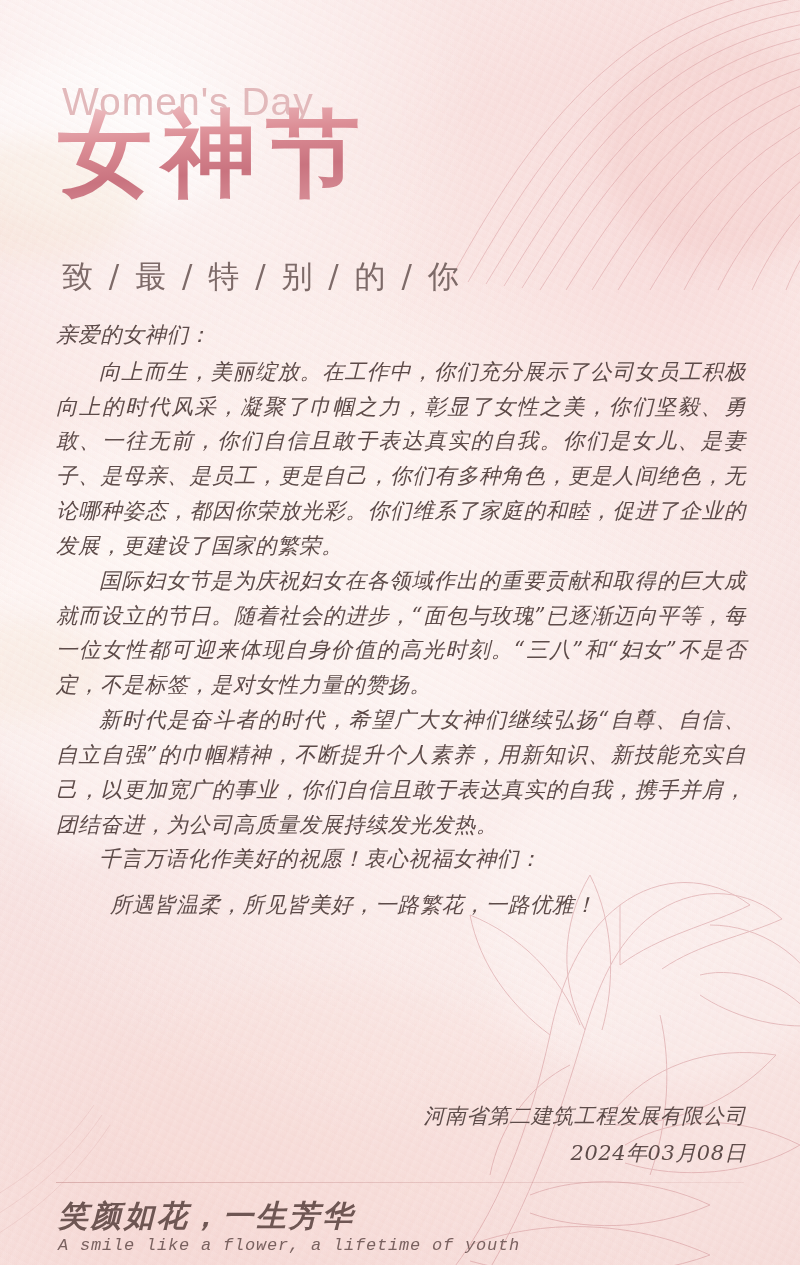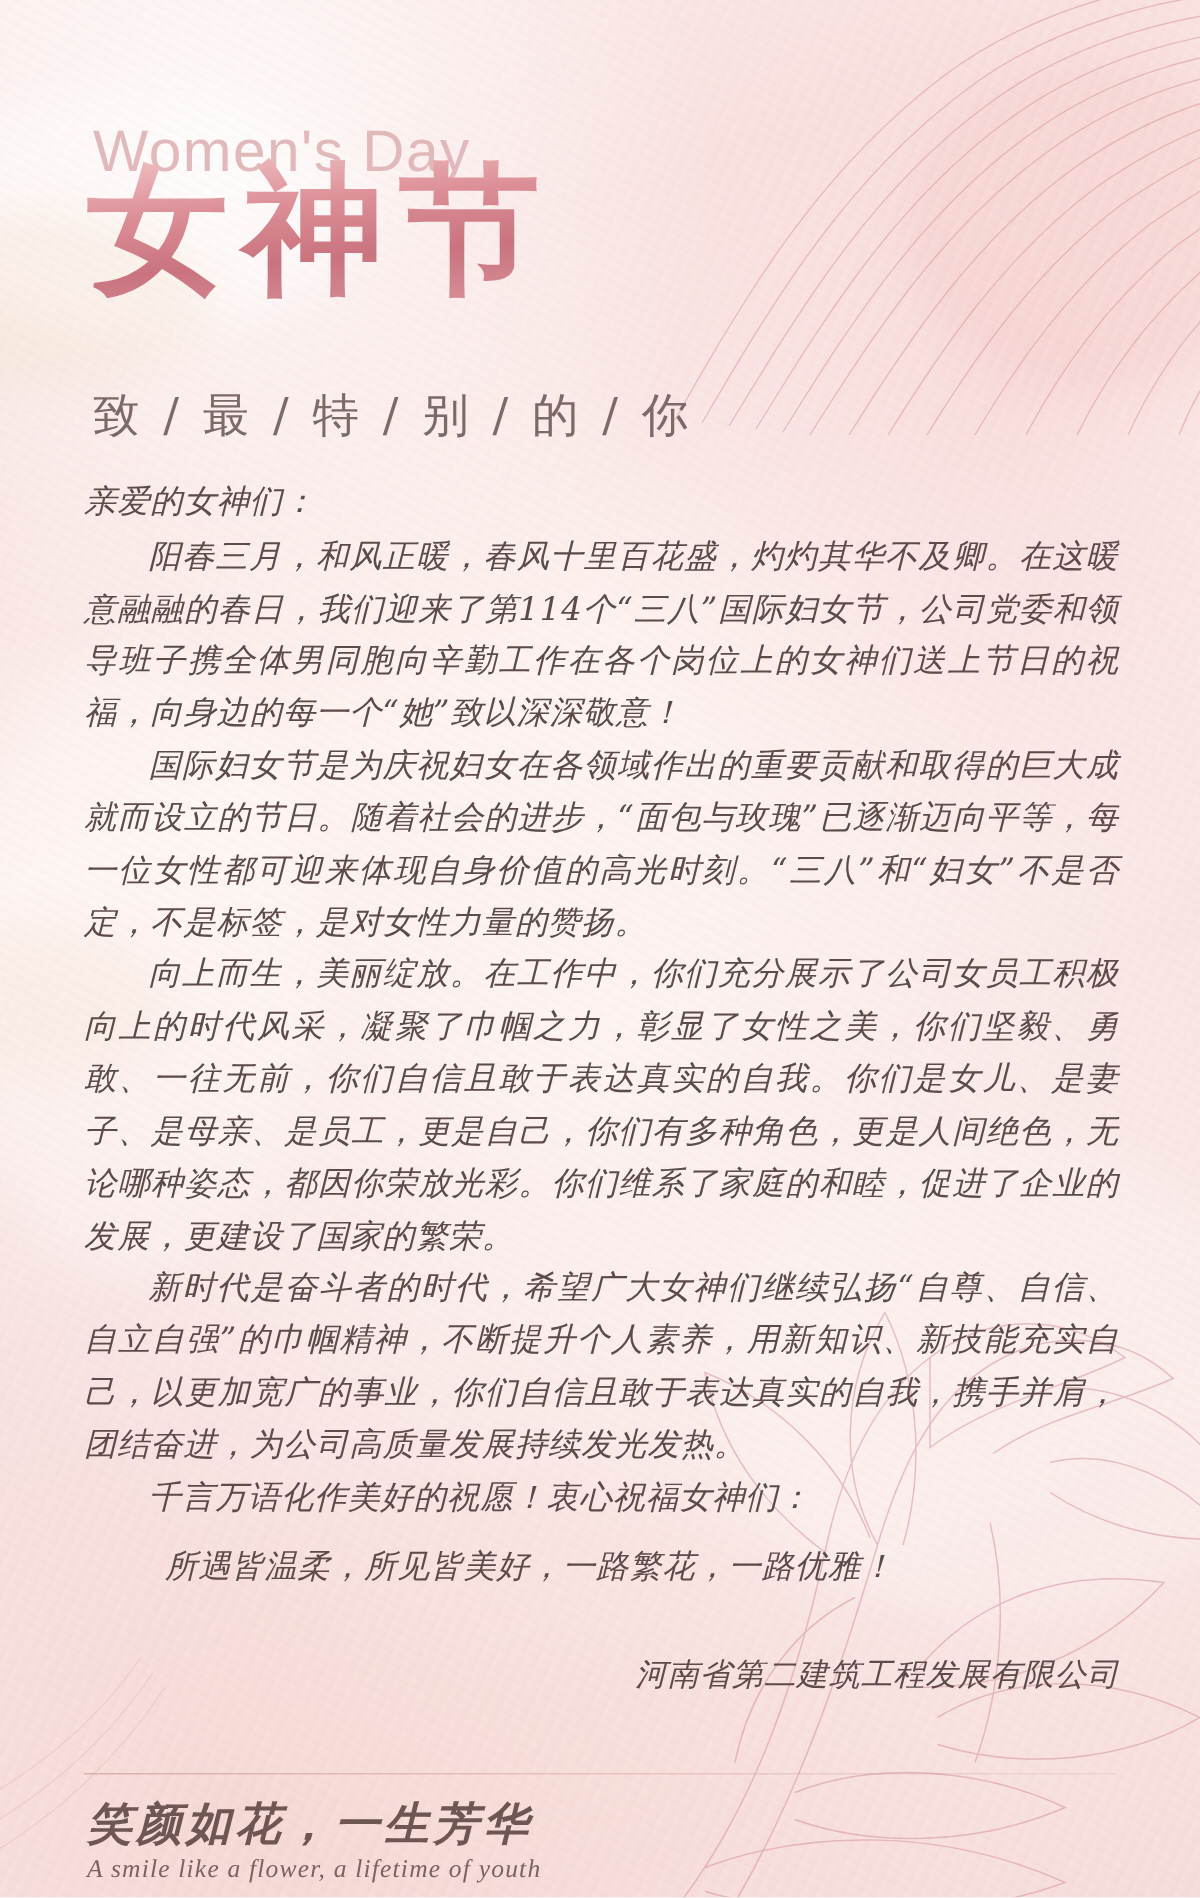--- a/index.html
+++ b/index.html
@@ -158,21 +158,21 @@
     font-size: 30px;
     letter-spacing: 3px;
     color: #6e5653;
     font-style: italic;
     font-weight: 600;
   }
   .footer-en {
     position: absolute;
     left: 58px;
     top: 1236px;
-    font-family: Liberation Serif, serif;
+    font-family: Liberation Mono, monospace;
     font-style: italic;
     font-size: 17px;
     letter-spacing: 0.8px;
     color: #7a6260;
   }
 </style>
 </head>
 <body>
 
 <div id="poster">
@@ -234,29 +234,29 @@
     </g>
   </svg>
 
   <div class="content">
     <div class="eyebrow">Women's Day</div>
     <div class="big-title">女神节</div>
     <div class="subtitle">致 / 最 / 特 / 别 / 的 / 你</div>
 
     <div class="letter">
       <div class="salutation">亲爱的女神们：</div>
-      <p class="para">阳春三月，和风正暖，春风十里百花盛，灼灼其华不及卿。在这暖意融融的春日，我们迎来了第114个“三八”国际妇女节，公司党委和领导班子携全体男同胞向辛勤工作在各个岗位上的女神们送上节日的祝福，向身边的每一个“她”致以深深敬意！</p>
+      <p class="para">向上而生，美丽绽放。在工作中，你们充分展示了公司女员工积极向上的时代风采，凝聚了巾帼之力，彰显了女性之美，你们坚毅、勇敢、一往无前，你们自信且敢于表达真实的自我。你们是女儿、是妻子、是母亲、是员工，更是自己，你们有多种角色，更是人间绝色，无论哪种姿态，都因你荣放光彩。你们维系了家庭的和睦，促进了企业的发展，更建设了国家的繁荣。</p>
       <p class="para">国际妇女节是为庆祝妇女在各领域作出的重要贡献和取得的巨大成就而设立的节日。随着社会的进步，“面包与玫瑰”已逐渐迈向平等，每一位女性都可迎来体现自身价值的高光时刻。“三八”和“妇女”不是否定，不是标签，是对女性力量的赞扬。</p>
-      <p class="para">向上而生，美丽绽放。在工作中，你们充分展示了公司女员工积极向上的时代风采，凝聚了巾帼之力，彰显了女性之美，你们坚毅、勇敢、一往无前，你们自信且敢于表达真实的自我。你们是女儿、是妻子、是母亲、是员工，更是自己，你们有多种角色，更是人间绝色，无论哪种姿态，都因你荣放光彩。你们维系了家庭的和睦，促进了企业的发展，更建设了国家的繁荣。</p>
       <p class="para">新时代是奋斗者的时代，希望广大女神们继续弘扬“自尊、自信、自立自强”的巾帼精神，不断提升个人素养，用新知识、新技能充实自己，以更加宽广的事业，你们自信且敢于表达真实的自我，携手并肩，团结奋进，为公司高质量发展持续发光发热。</p>
       <p class="para">千言万语化作美好的祝愿！衷心祝福女神们：</p>
       <p class="quote">所遇皆温柔，所见皆美好，一路繁花，一路优雅！</p>
     </div>
 
     <div class="signature">
       <div>河南省第二建筑工程发展有限公司</div>
+      <div>2024年03月08日</div>
     </div>
 
     <div class="footer-rule"></div>
     <div class="footer-cn">笑颜如花，一生芳华</div>
     <div class="footer-en">A smile like a flower, a lifetime of youth</div>
   </div>
 </div>
 
 </body></html>

